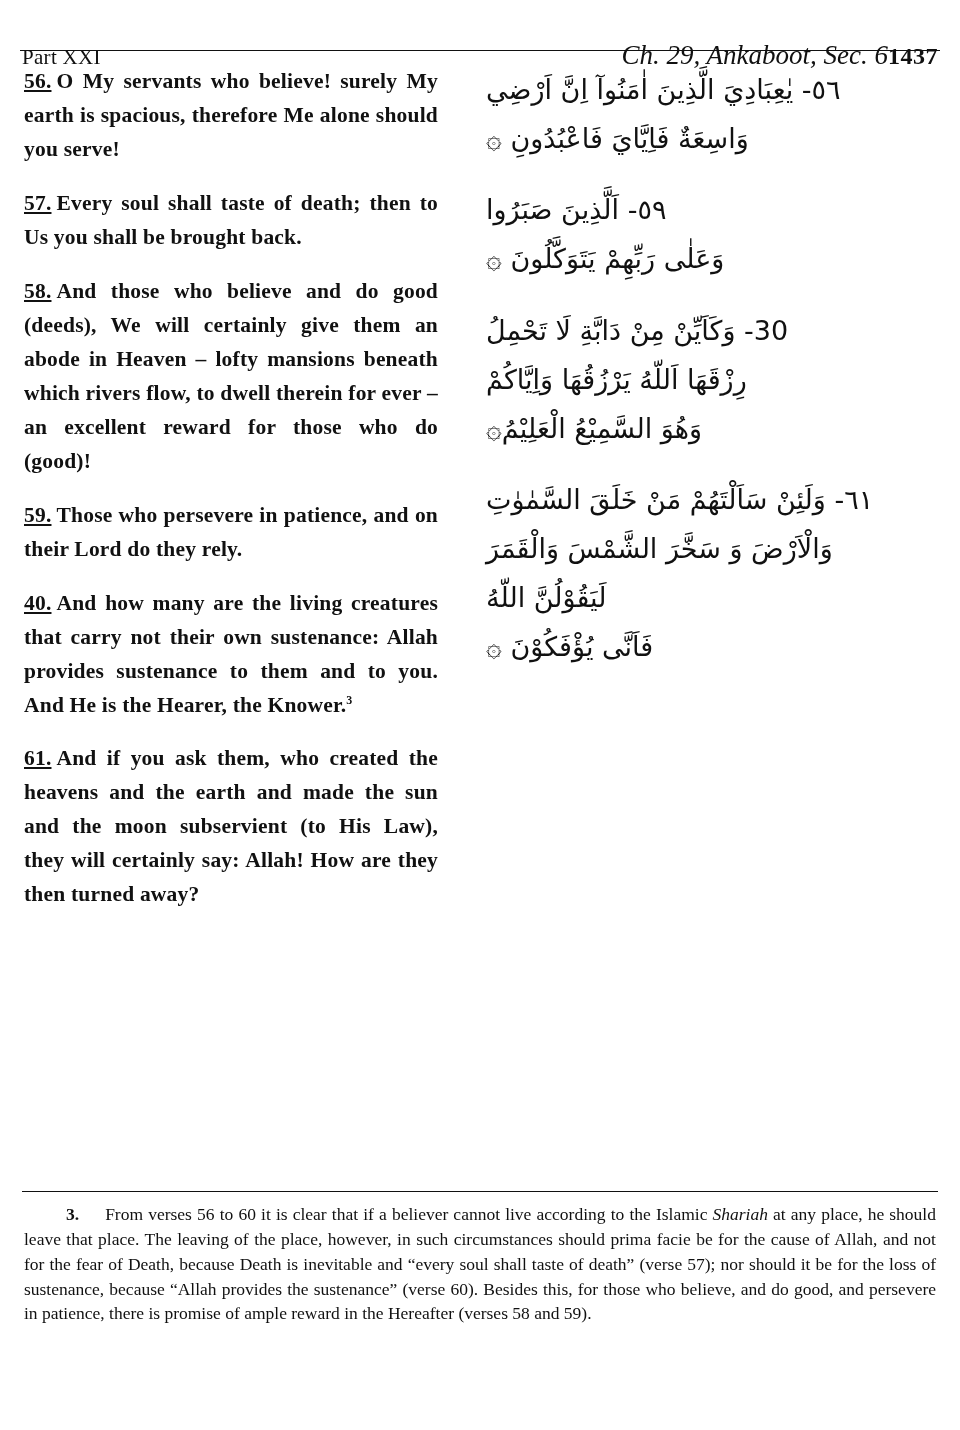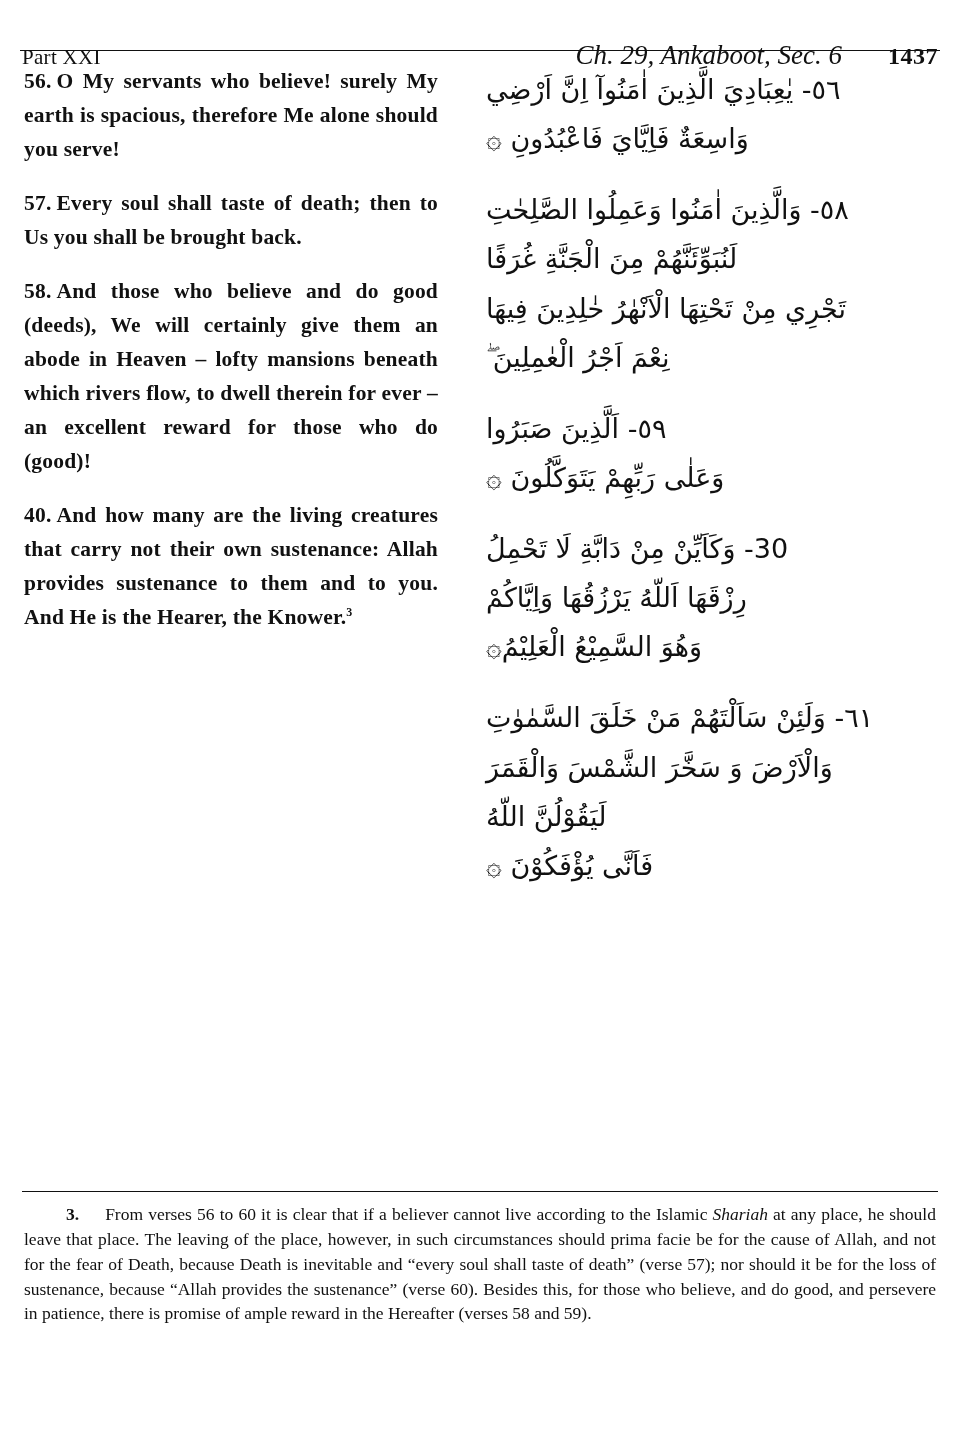--- a/index.html
+++ b/index.html
@@ -24,21 +24,20 @@
   }
 
   
   .header {
     display: flex;
     align-items: baseline;
     justify-content: space-between;
     font-size: 21px;
     padding: 0 4px 0 4px;
     height: 30px;
-    gap: 46px;
   }
   .header .part {
     font-family: "Liberation Serif", serif;
     letter-spacing: 0.3px;
   }
   .header .center {
     font-style: italic;
     font-size: 27px;
     flex: 1;
     text-align: right;
@@ -80,20 +79,21 @@
     line-height: 1.58;
     text-align: justify;
     text-justify: inter-word;
     font-weight: bold;
     letter-spacing: 0.2px;
     margin-bottom: 20px;
   }
   .verse .vnum {
     font-weight: bold;
     margin-right: 5px;
+    text-decoration: underline;
   }
   .verse sup {
     font-size: 12px;
     font-weight: bold;
     vertical-align: super;
   }
 
   
   .averse {
     font-family: "DejaVu Sans", sans-serif;
@@ -145,37 +145,39 @@
       </div>
 
       <div class="verse">
         <span class="vnum">57.</span><span>Every soul shall taste of death; then to Us you shall be brought back.</span>
       </div>
 
       <div class="verse">
         <span class="vnum">58.</span><span>And those who believe and do good (deeds), We will certainly give them an abode in Heaven – lofty mansions beneath which rivers flow, to dwell therein for ever – an excellent reward for those who do (good)!</span>
       </div>
 
+      <div class="verse">
+        <span class="vnum">59.</span><span>Those who persevere in patience, and on their Lord do they rely.</span>
+      </div>
 
       <div class="verse">
         <span class="vnum">40.</span><span>And how many are the living creatures that carry not their own sustenance: Allah provides sustenance to them and to you. And He is the Hearer, the Knower.</span><sup>3</sup>
       </div>
 
+      <div class="verse">
+        <span class="vnum">61.</span><span>And if you ask them, who created the heavens and the earth and made the sun and the moon subservient (to His Law), they will certainly say: Allah! How are they then turned away?</span>
+      </div>
 
     </div>
 
     <div class="col-gap"></div>
 
     <div class="col-ar">
       <div class="averse">٥٦- یٰعِبَادِيَ الَّذِينَ اٰمَنُوآ اِنَّ اَرْضِي
 وَاسِعَةٌ فَاِيَّايَ فَاعْبُدُونِ ۞</div>
-      <div class="averse">٥٨- وَالَّذِينَ اٰمَنُوا وَعَمِلُوا الصَّلِحٰتِ
-لَنُبَوِّئَنَّهُمْ مِنَ الْجَنَّةِ غُرَفًا
-تَجْرِي مِنْ تَحْتِهَا الْاَنْهٰرُ خٰلِدِينَ فِيهَا
-نِعْمَ اَجْرُ الْعٰمِلِينَ ۖ</div>
       <div class="averse">٥٩- اَلَّذِينَ صَبَرُوا
 وَعَلٰى رَبِّهِمْ يَتَوَكَّلُونَ ۞</div>
       <div class="averse">30- وَكَاَيِّنْ مِنْ دَابَّةِ لَا تَحْمِلُ
 رِزْقَهَا اَللّهُ يَرْزُقُهَا وَاِيَّاكُمْ
 وَهُوَ السَّمِيْعُ الْعَلِيْمُ۞</div>
       <div class="averse">٦١- وَلَئِنْ سَاَلْتَهُمْ مَنْ خَلَقَ السَّمٰوٰتِ
 وَالْاَرْضَ وَ سَخَّرَ الشَّمْسَ وَالْقَمَرَ
 لَيَقُوْلُنَّ اللّهُ
 فَاَنَّى يُؤْفَكُوْنَ ۞</div>
     </div>

